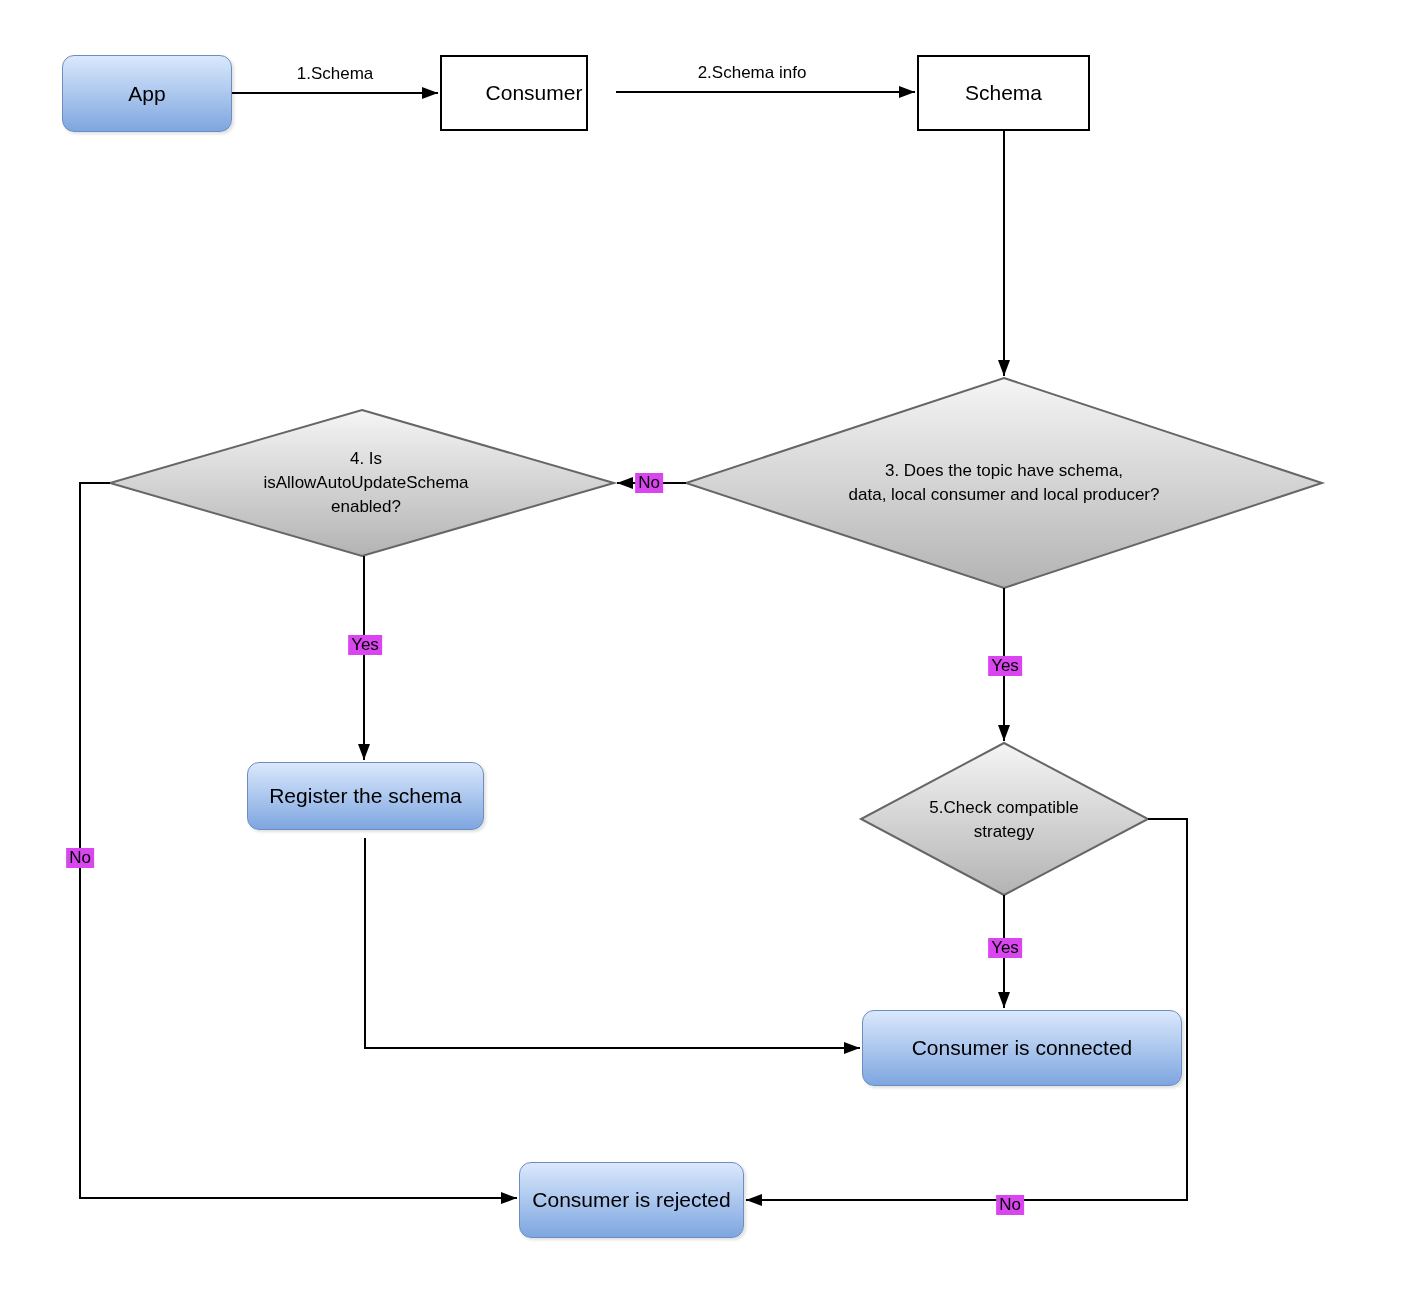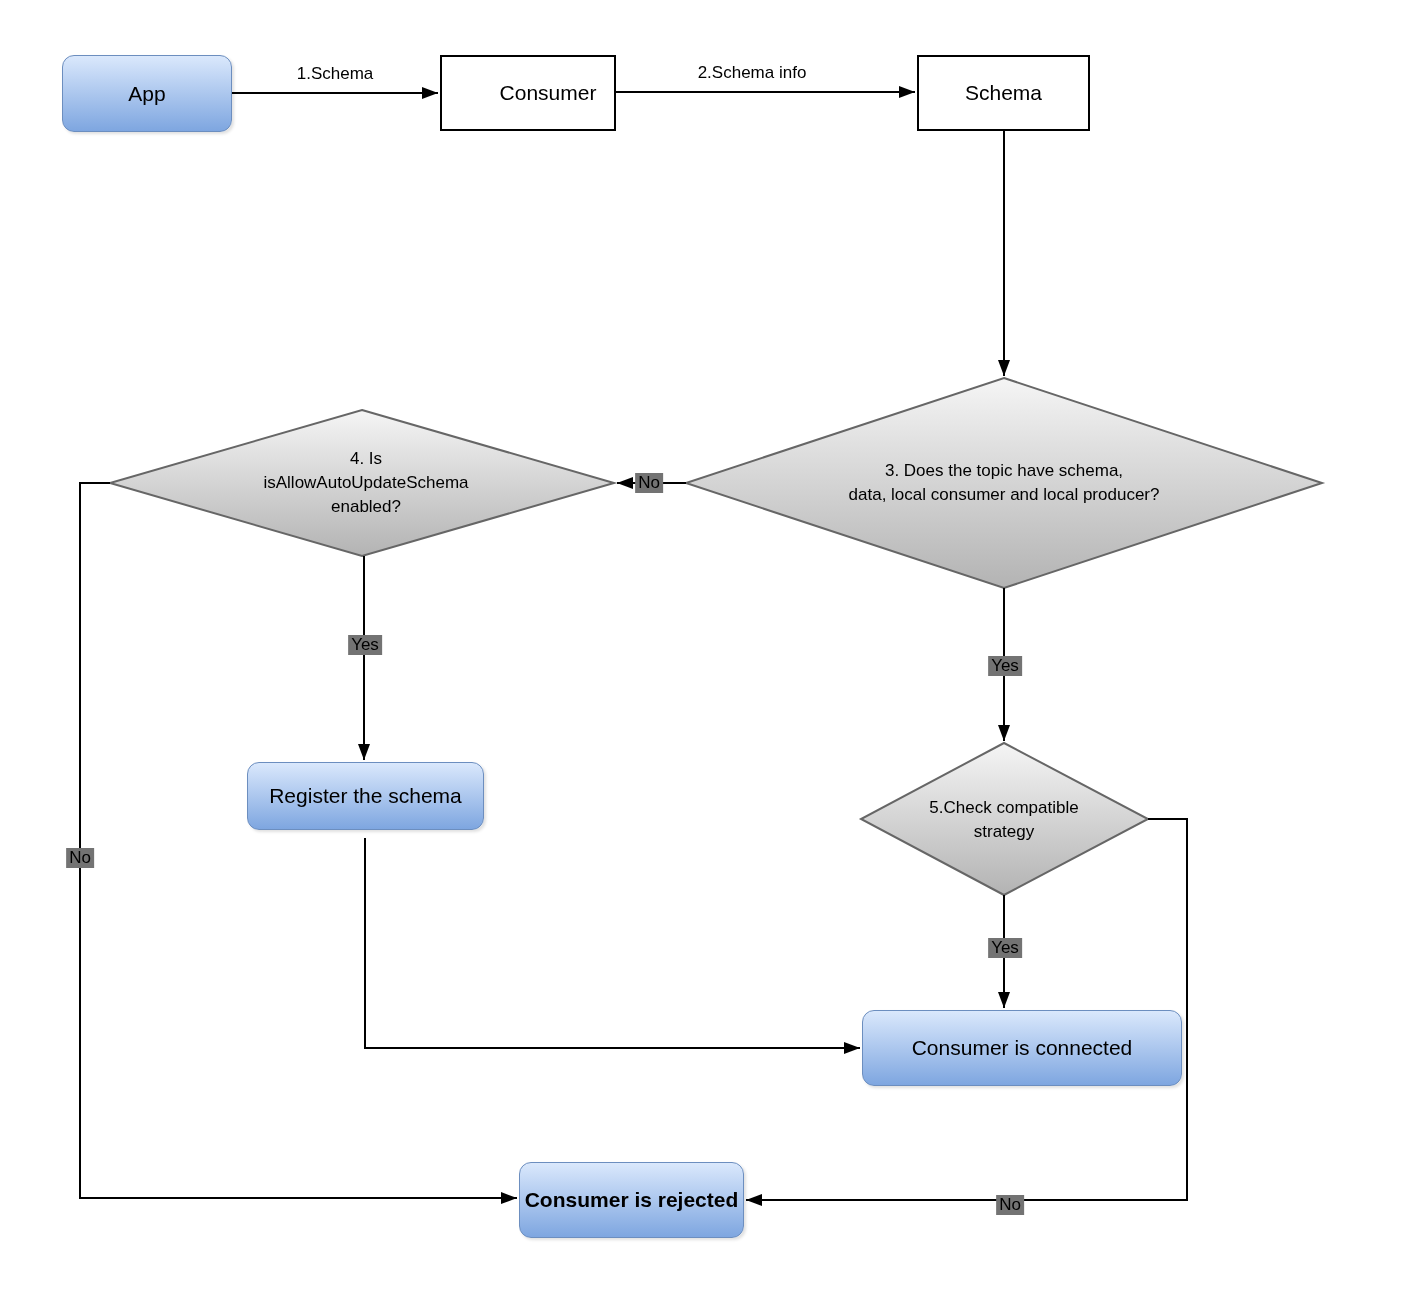--- a/index.html
+++ b/index.html
@@ -28,25 +28,25 @@
     background: linear-gradient(#dae8fc, #7ea6e0);
     border: 1.5px solid #6c8ebf;
     border-radius: 12px;
     box-shadow: 2px 2px 3px rgba(0,0,0,0.12);
   }
   .node.plain {
     background: #ffffff;
     border: 2px solid #000000;
   }
   #n-app        { left: 62px;  top: 55px;   width: 170px; height: 77px; }
-  #n-consumer   { left: 440px; top: 55px;   width: 176px; height: 76px; padding-left: 40px; }
+  #n-consumer   { left: 440px; top: 55px;   width: 148px; height: 76px; padding-left: 40px; }
   #n-broker     { left: 917px; top: 55px;   width: 173px; height: 76px; }
   #n-register   { left: 247px; top: 762px;  width: 237px; height: 68px; }
   #n-connected  { left: 862px; top: 1010px; width: 320px; height: 76px; }
-  #n-rejected   { left: 519px; top: 1162px; width: 225px; height: 76px; font-weight: bold; }
+  #n-rejected   { left: 519px; top: 1162px; width: 225px; height: 76px; }
 
   
   .dlabel {
     position: absolute;
     transform: translate(-50%, -50%);
     text-align: center;
     font-size: 17px;
     line-height: 24px;
     white-space: pre-line;
   }
@@ -55,21 +55,21 @@
   #d5-label { left: 1004px; top: 820px; width: 260px; }
 
   
   .elabel {
     position: absolute;
     transform: translate(-50%, -50%);
     font-size: 17px;
     line-height: 20px;
     white-space: nowrap;
   }
-  .elabel.onLine { background: #737373; padding: 0 3px; }
+  .elabel.onLine { background: #d946ef; padding: 0 3px; }
   #el-schema     { left: 335px;  top: 74px; }
   #el-schemainfo { left: 752px;  top: 73px; }
   #el-no34       { left: 649px;  top: 483px; }
   #el-yes3       { left: 1005px; top: 666px; }
   #el-yes4       { left: 365px;  top: 645px; }
   #el-yes5       { left: 1005px; top: 948px; }
   #el-no4        { left: 80px;   top: 858px; }
   #el-no5        { left: 1010px; top: 1205px; }
 </style>
 </head>

